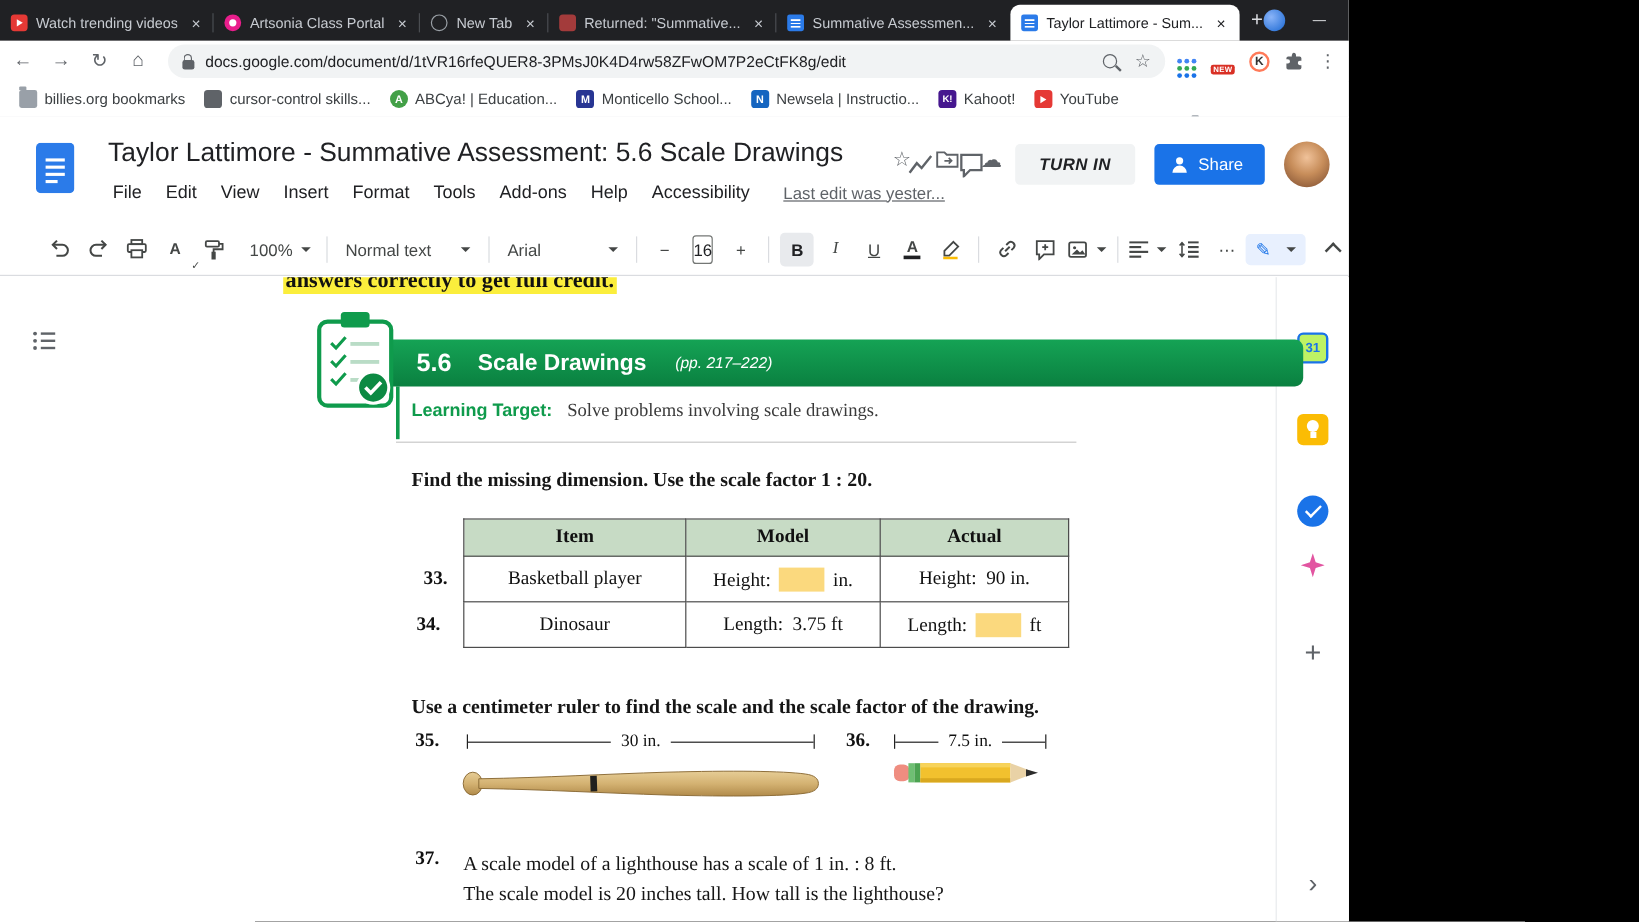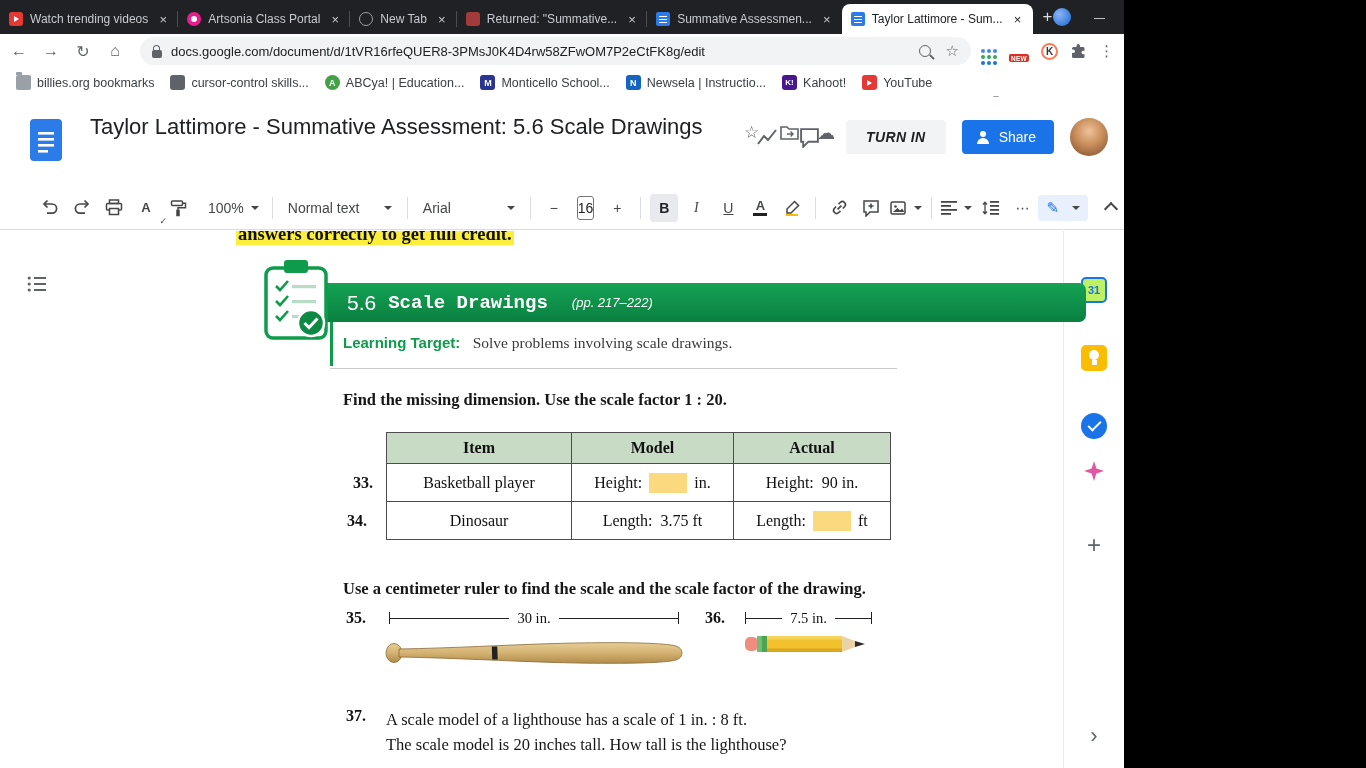--- a/index.html
+++ b/index.html
@@ -104,22 +104,22 @@
   .penbtn .pen{color:#1a73e8;font-size:15px;}
   .chevup{width:8px;height:8px;border-left:2px solid #444746;border-top:2px solid #444746;transform:rotate(45deg);margin-top:3px;}
 
   
   .doc-area{position:absolute;left:0;top:231px;width:1305px;height:537px;background:#fff;overflow:hidden;}
   .outline-toggle{position:absolute;left:24px;top:40px;width:25px;height:25px;display:flex;align-items:center;justify-content:center;border-radius:4px;}
   .hl-line{position:absolute;left:236px;top:-7px;}
   .hl{display:inline-block;background:#fbee3c;font-family:"Liberation Serif",serif;font-weight:700;font-size:18.5px;color:#111;padding:0 2px;}
   .clipboard{position:absolute;left:259px;top:26px;z-index:2;}
   .banner{position:absolute;left:295px;top:52px;width:791px;height:39px;border-radius:7px;background:linear-gradient(180deg,#15a355,#0a8040);display:flex;align-items:center;padding-left:52px;box-sizing:border-box;color:#fff;z-index:1;}
-  .b-num{font-size:21px;font-weight:400;}
-  .b-title{font-size:19px;font-weight:700;margin-left:12px;font-family:Liberation Mono, monospace;}
+  .b-num{font-size:21px;font-weight:700;}
+  .b-title{font-size:19px;font-weight:700;margin-left:22px;}
   .b-pages{font-style:italic;font-size:13px;margin-left:24px;}
   .green-vline{position:absolute;left:330px;top:91px;width:3px;height:44px;background:#0f9b4c;}
   .lt-row{position:absolute;left:343px;top:103px;white-space:nowrap;}
   .lt-label{color:#0f9b4c;font-weight:700;font-size:15px;}
   .lt-text{font-family:"Liberation Serif",serif;font-size:15.5px;color:#3a3a3a;margin-left:8px;}
   .lt-divider{position:absolute;left:330px;top:137px;width:567px;height:1px;background:#c9c9c9;}
   .instr{position:absolute;font-family:"Liberation Serif",serif;font-weight:700;font-size:16.5px;color:#161616;white-space:nowrap;}
   .instr1{left:343px;top:159px;}
   .instr2{left:343px;top:348px;}
   .qnum{position:absolute;font-family:"Liberation Serif",serif;font-weight:700;font-size:16px;color:#111;}
@@ -283,20 +283,32 @@
     </span>
     <div class="doc-title">Taylor Lattimore - Summative Assessment: 5.6 Scale Drawings</div>
     <span class="t-ic t-star">☆</span>
     <span class="t-ic t-folder">
       <svg width="19" height="15" viewBox="0 0 19 15">
           <path d="M1 2 h6 l2 2 h9 v10 h-17 z" fill="none" stroke="#5f6368" stroke-width="1.6"></path>
           <path d="M7 9 h6 m-2.4 -2.4 l2.4 2.4 l-2.4 2.4" stroke="#5f6368" fill="none" stroke-width="1.4"></path>
         </svg>
     </span>
     <span class="t-ic t-cloud">☁</span>
+    <div class="menubar">
+      <span class="menu-item">File</span>
+      <span class="menu-item">Edit</span>
+      <span class="menu-item">View</span>
+      <span class="menu-item">Insert</span>
+      <span class="menu-item">Format</span>
+      <span class="menu-item">Tools</span>
+      <span class="menu-item">Add-ons</span>
+      <span class="menu-item">Help</span>
+      <span class="menu-item">Accessibility</span>
+      <span class="last-edit">Last edit was yester...</span>
+    </div>
     <div class="header-right">
       <span class="h-ic">
         <svg width="22" height="20" viewBox="0 0 22 20">
             <path d="M2 17 L8 9 L12 13 L20 3" fill="none" stroke="#5f6368" stroke-width="2"></path>
           </svg>
       </span>
       <span class="h-ic">
         <svg width="21" height="21" viewBox="0 0 20 20">
             <path d="M2 2 h16 v12 h-9 l-5 5 v-5 h-2 z" fill="none" stroke="#5f6368" stroke-width="1.8"></path>
           </svg>

